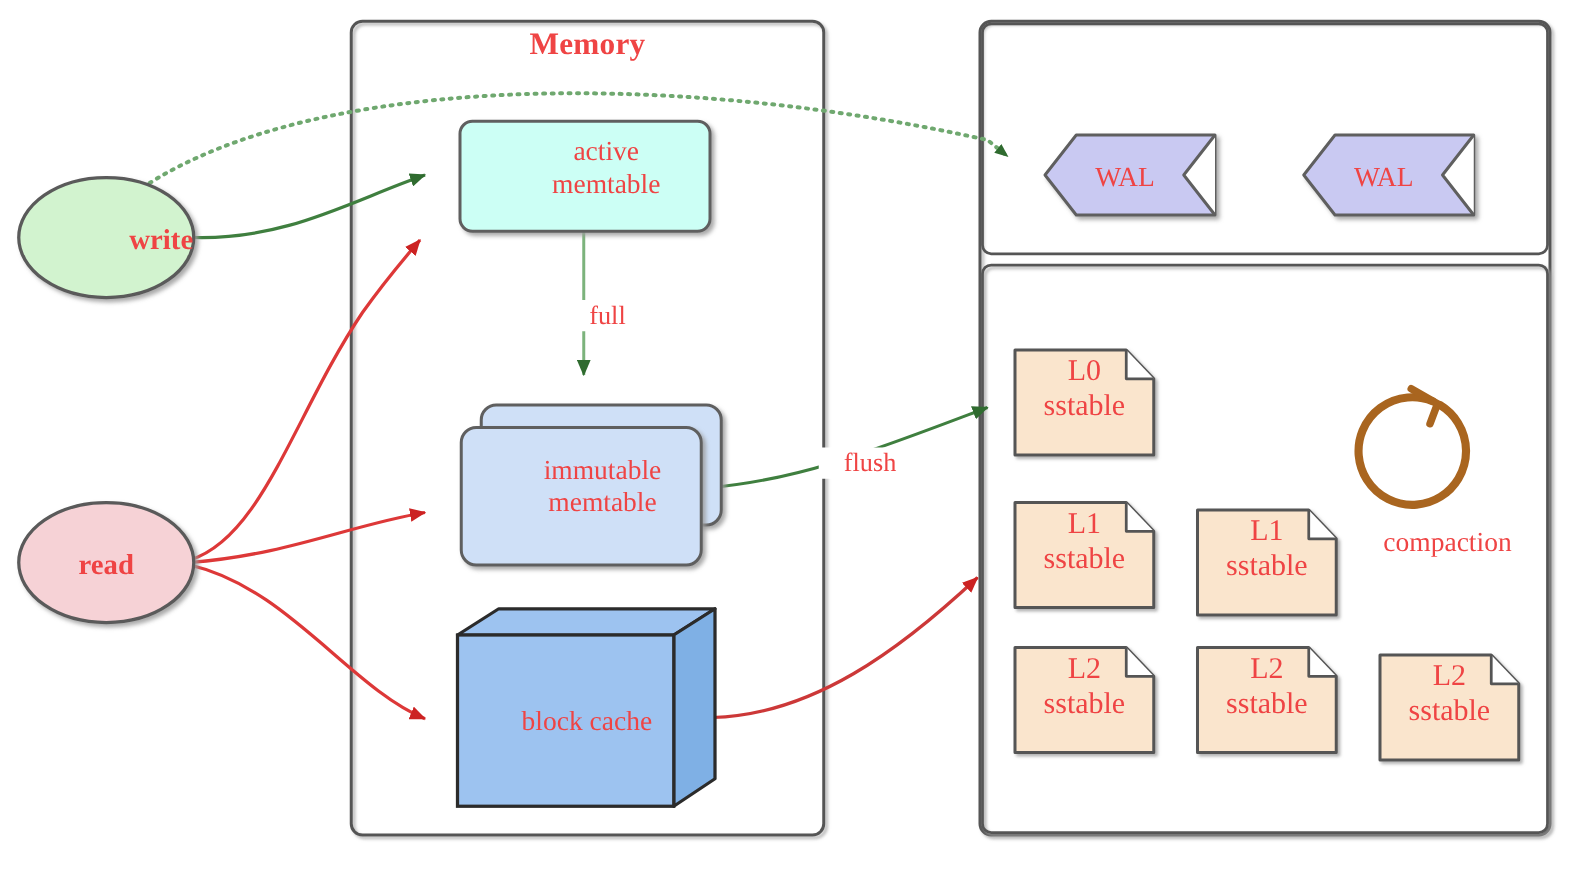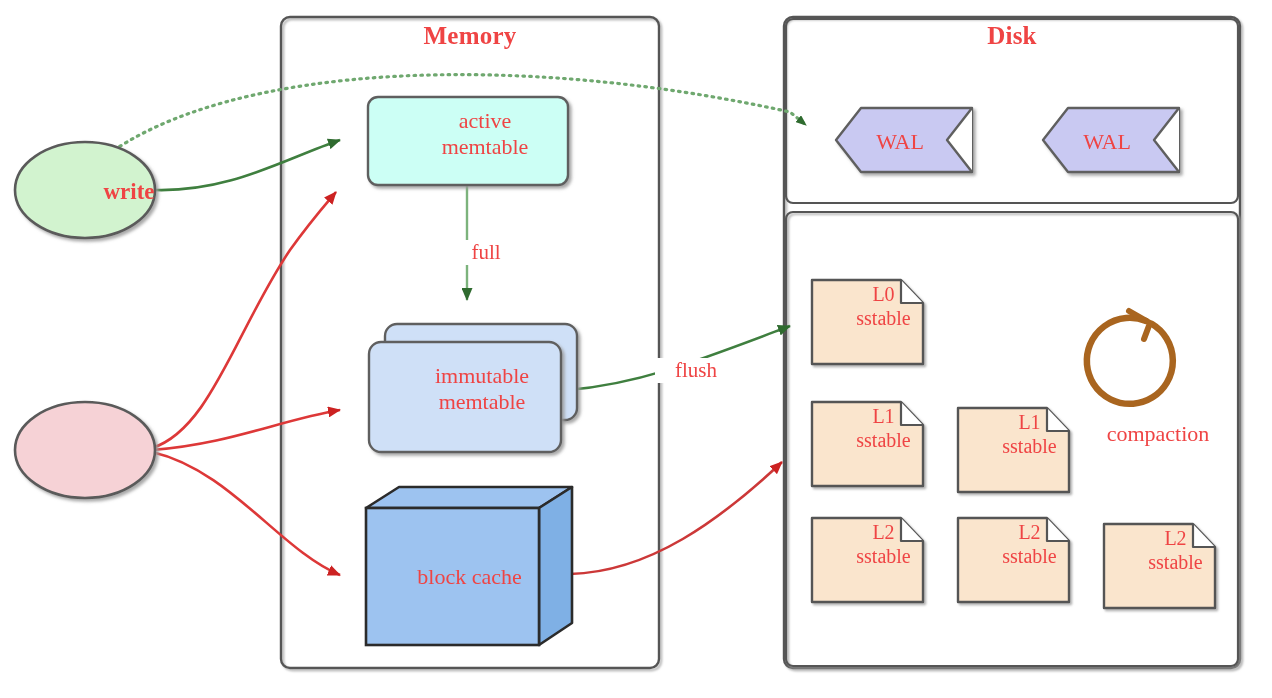--- a/index.html
+++ b/index.html
@@ -45,22 +45,21 @@
   .ellipse-lbl {
     font-weight: bold;
     font-size: 23px;
   }
   .edge-lbl {
     font-size: 21px;
     background: #ffffff;
     padding: 0 3px;
   }
   .file-lbl {
-    font-size: 20px;
-    padding-left: 16px;
+    font-size: 24px;
   }
   .wal-lbl {
     font-size: 22px;
   }
   .compaction-lbl {
     font-size: 22px;
   }
 </style>
 </head>
 <body>
@@ -227,23 +226,23 @@
     <g>
       <ellipse cx="85" cy="190" rx="70" ry="48" fill="#d2f3cf" stroke="#5a5a5a" stroke-width="2.6" filter="url(#softshadow)"></ellipse>
     </g>
 
     <g>
       <ellipse cx="85" cy="450" rx="70" ry="48" fill="#f6d2d6" stroke="#5a5a5a" stroke-width="2.6" filter="url(#softshadow)"></ellipse>
     </g>
   </svg>
 
   <div class="lbl grp-title" style="left:281px; top:21px; width:378px;">Memory</div>
-  <div class="lbl grp-title" style="left:784px; top:21px; width:456px;">Disk</div>
 
   <div class="lbl ellipse-lbl" style="left:15px; top:178px; width:140px;padding-left:44px;">write</div>
+  <div class="lbl ellipse-lbl" style="left:15px; top:438px; width:140px;">read</div>
 
   <div class="lbl node-lbl" style="left:368px; top:108px; width:200px;">active
 memtable</div>
   <div class="lbl node-lbl" style="left:369px; top:363px; width:192px;">immutable
 memtable</div>
   <div class="lbl node-lbl" style="left:366px; top:564px; width:173px;">block cache</div>
 
   <div class="lbl wal-lbl" style="left:845px; top:129px; width:110px;">WAL</div>
   <div class="lbl wal-lbl" style="left:1052px; top:129px; width:110px;">WAL</div>
 

